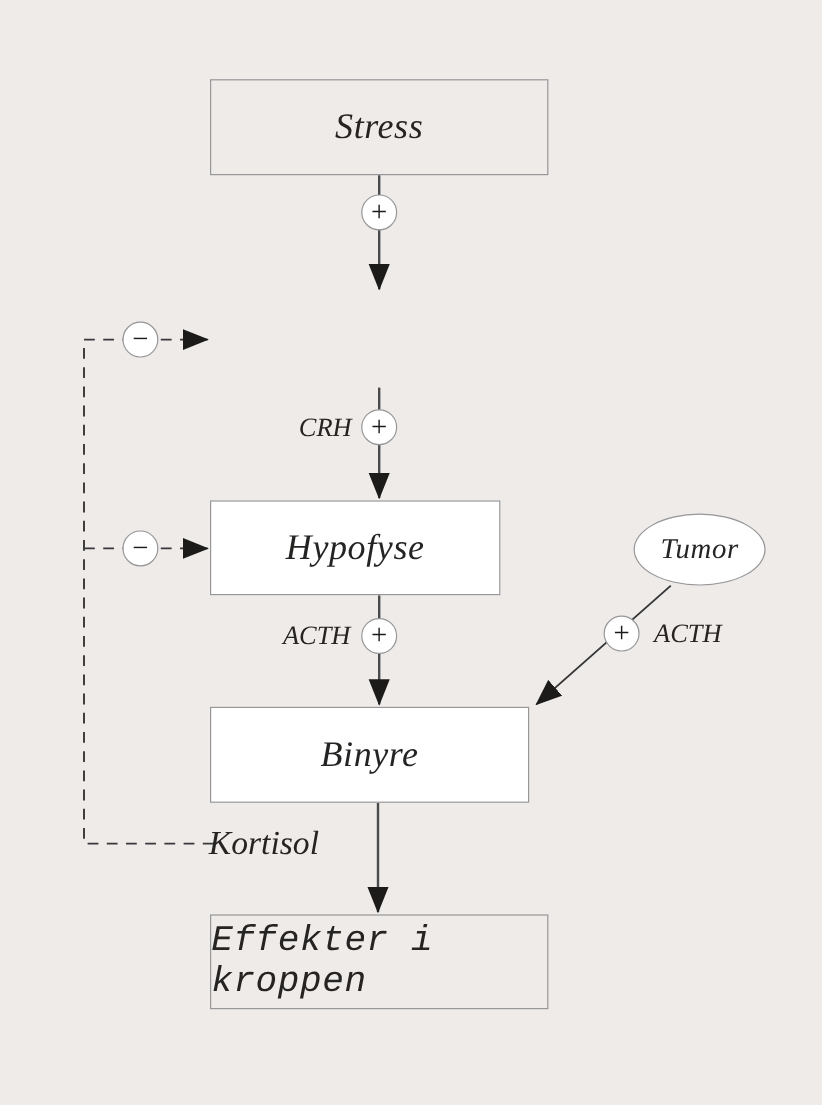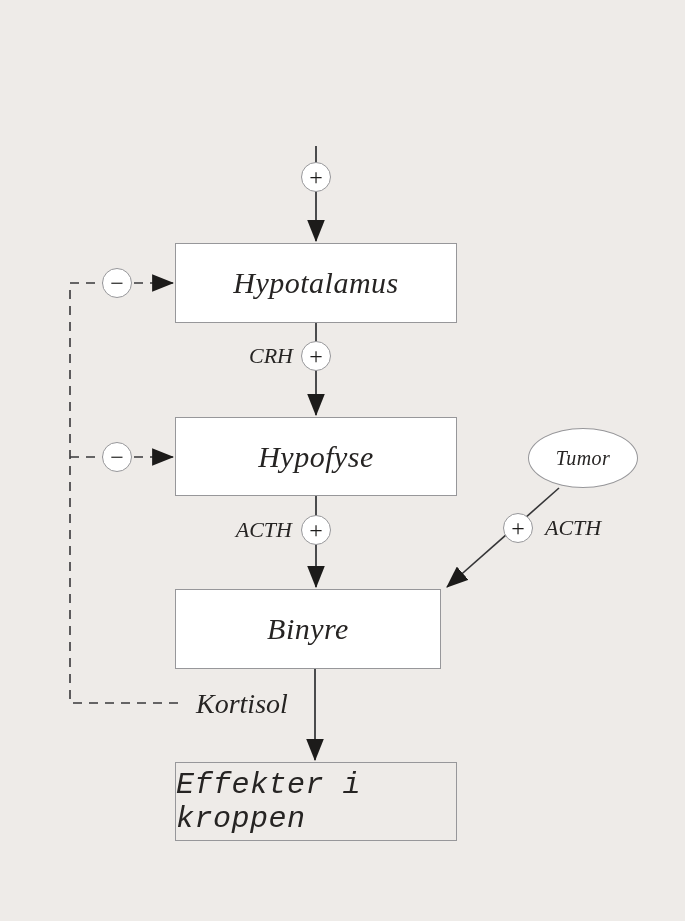--- a/index.html
+++ b/index.html
@@ -34,29 +34,29 @@
     justify-content: center;
     font-style: italic;
     font-size: 30px;
     letter-spacing: 0.5px;
   }
   .node-tinted { background: transparent; }
   .node-white  { background: var(--box-fill, #ffffff); }
 
   .box-stress        { left:175px; top:66px;  width:282px; height:80px; }
   .box-hypothalamus  { left:175px; top:243px; width:282px; height:80px; }
-  .box-pituitary     { left:175px; top:417px; width:282px; height:79px; }
+  .box-pituitary     { left:175px; top:417px; width:242px; height:79px; }
   .box-adrenal       { left:175px; top:589px; width:266px; height:80px; }
   .box-effects       { left:175px; top:762px; width:282px; height:79px;font-family:Liberation Mono, monospace; }
 
   .ellipse-tumor {
     left:528px; top:428px; width:110px; height:60px;
     border-radius: 50%;
     background: var(--box-fill, #ffffff);
-    font-size: 20px;
+    font-size: 24px;
   }
 
   .badge {
     position: absolute;
     box-sizing: border-box;
     width: 30px; height: 30px;
     border-radius: 50%;
     background: var(--box-fill, #ffffff);
     border: 1px solid var(--box-border, #97979a);
     display: flex;
@@ -76,21 +76,21 @@
   .edge-label {
     position: absolute;
     font-style: italic;
     font-size: 22px;
     line-height: 32px;
     white-space: nowrap;
   }
   .label-crh       { left:153px; top:340px; width:140px; text-align:right; }
   .label-acth      { left:152px; top:514px; width:140px; text-align:right; }
   .label-acth-tumor{ left:545px; top:512px; }
-  .label-cortisol  { left:196px; top:688px; font-size:28px; }
+  .label-cortisol  { left:174px; top:688px; font-size:28px; }
 </style>
 </head>
 <body style="--background: #eeebe8; --box-border: #97979a; --box-fill: #ffffff; --line: #4a4b4d; --arrow: #1c1b1a; --text: #262423;">
 
 <div class="canvas">
 
   <svg class="wires" viewBox="0 0 685 921" xmlns="http://www.w3.org/2000/svg">
     <defs>
       <marker id="arrow" viewBox="0 0 10 8" refX="9.5" refY="4" markerWidth="22" markerHeight="18" orient="auto" markerUnits="userSpaceOnUse">
         <path d="M0,0 L10,4 L0,8 Z" class="arrowhead"></path>
@@ -99,24 +99,24 @@
 
     <path class="conn" d="M316,146 L316,241" marker-end="url(#arrow)"></path>
     <path class="conn" d="M316,323 L316,415" marker-end="url(#arrow)"></path>
     <path class="conn" d="M316,496 L316,587" marker-end="url(#arrow)"></path>
     <path class="conn" d="M315,669 L315,760" marker-end="url(#arrow)"></path>
     <path class="conn-thin" d="M559,488 L447,587" marker-end="url(#arrow)"></path>
     <path class="dash" d="M178,703 L70,703 L70,283 L173,283" marker-end="url(#arrow)"></path>
     <path class="dash" d="M70,457 L173,457" marker-end="url(#arrow)"></path>
   </svg>
 
+  <div class="node node-tinted box-stress">
+    <span>Stress</span>
+  </div>
 
-  <div class="node node-white box-hypothalamus">
-    <span>Hypotalamus</span>
-  </div>
 
   <div class="node node-white box-pituitary">
     <span>Hypofyse</span>
   </div>
 
   <div class="node node-white box-adrenal">
     <span>Binyre</span>
   </div>
 
   <div class="node node-tinted box-effects">

